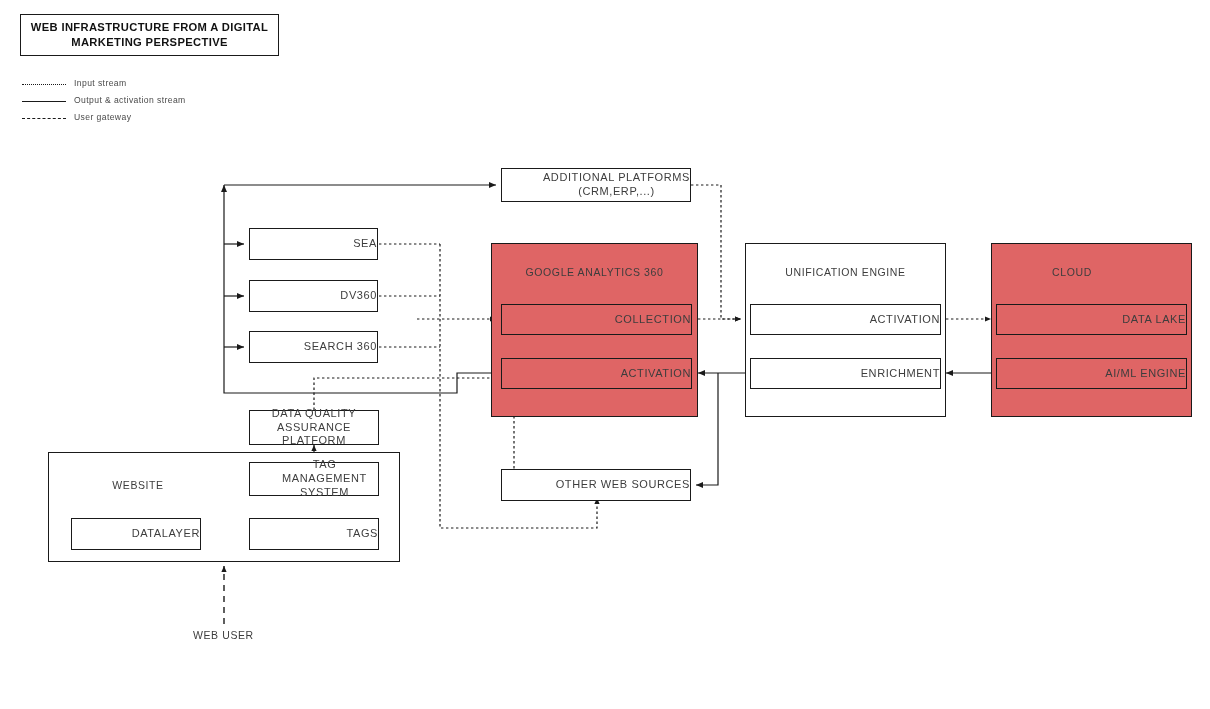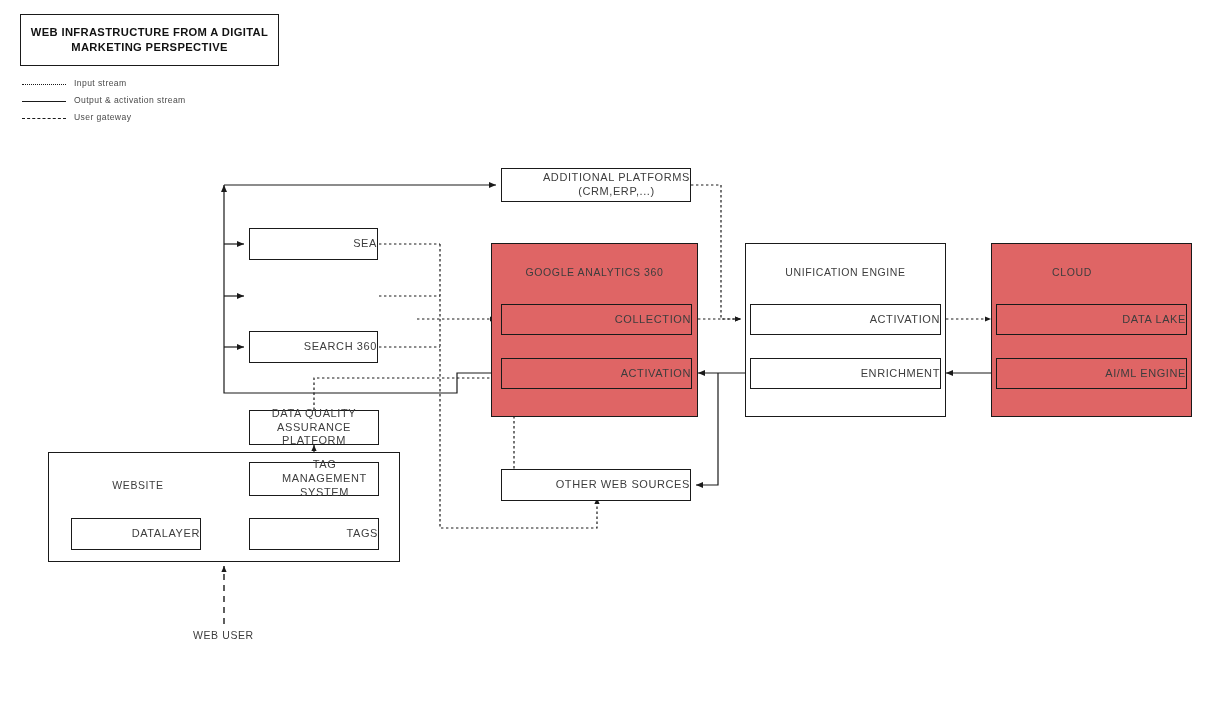--- a/index.html
+++ b/index.html
@@ -116,21 +116,21 @@
     color: #3d3d3d;
     white-space: nowrap;
     z-index: 3;
   }
 </style>
 </head>
 <body>
 
 <div id="canvas">
 
-  <div class="title-box" style="left:20px; top:14px; width:259px; height:52px;">
+  <div class="title-box" style="left:20px; top:14px; width:259px; height:42px;">
     <span>WEB INFRASTRUCTURE FROM A DIGITAL MARKETING PERSPECTIVE</span>
   </div>
 
   <div class="legend" style="left:22px; top:78px; width:240px;">
     <div class="legend-row">
       <span class="legend-swatch dotted"></span>
       <span class="legend-label">Input stream</span>
     </div>
     <div class="legend-row">
       <span class="legend-swatch solid"></span>
@@ -198,20 +198,23 @@
     </g>
   </svg>
 
   <div class="node" style="left:501px; top:168px; width:190px; height:34px;">
     <span>ADDITIONAL PLATFORMS<br>(CRM,ERP,...)</span>
   </div>
 
   <div class="node" style="left:249px; top:228px; width:129px; height:32px;">
     <span>SEA</span>
   </div>
+  <div class="node" style="left:249px; top:280px; width:129px; height:32px;">
+    <span>DV360</span>
+  </div>
   <div class="node" style="left:249px; top:331px; width:129px; height:32px;">
     <span>SEARCH 360</span>
   </div>
 
   <div class="node" style="left:249px; top:410px; width:130px; height:35px;">
     <span>DATA QUALITY<br>ASSURANCE PLATFORM</span>
   </div>
 
   <div class="group" style="left:48px; top:452px; width:352px; height:110px;"></div>
   <div class="group-title" style="left:48px; top:479px; width:180px;">WEBSITE</div>

